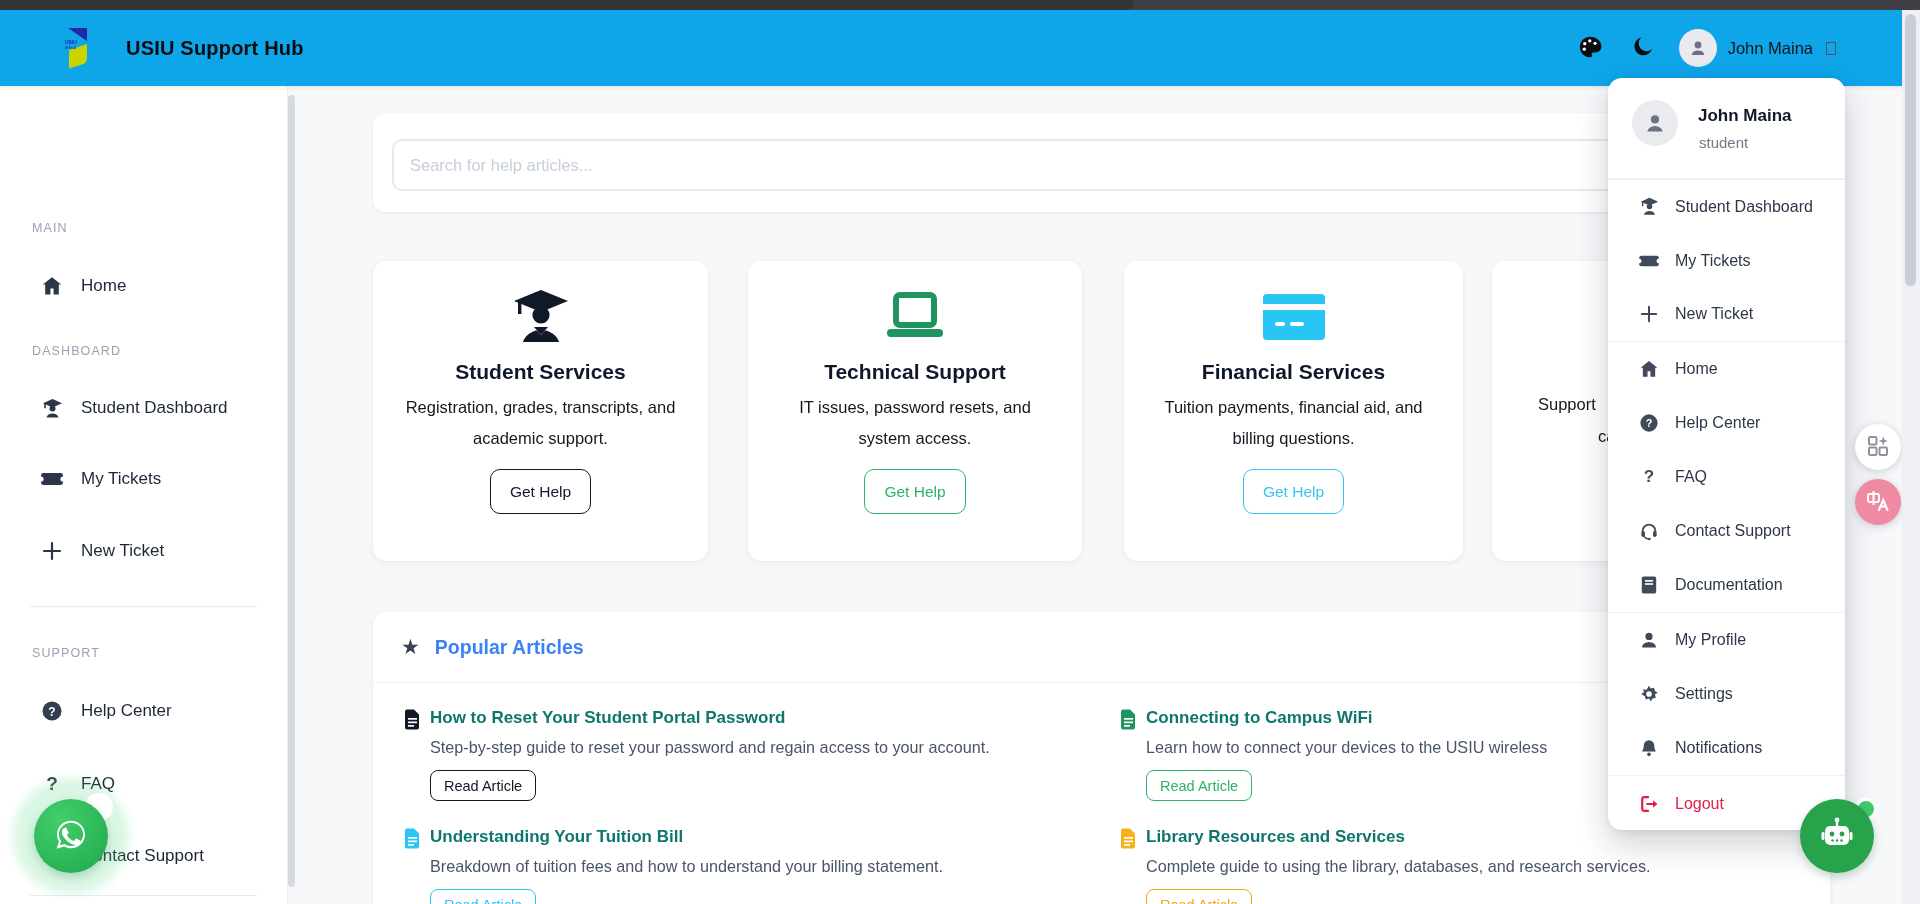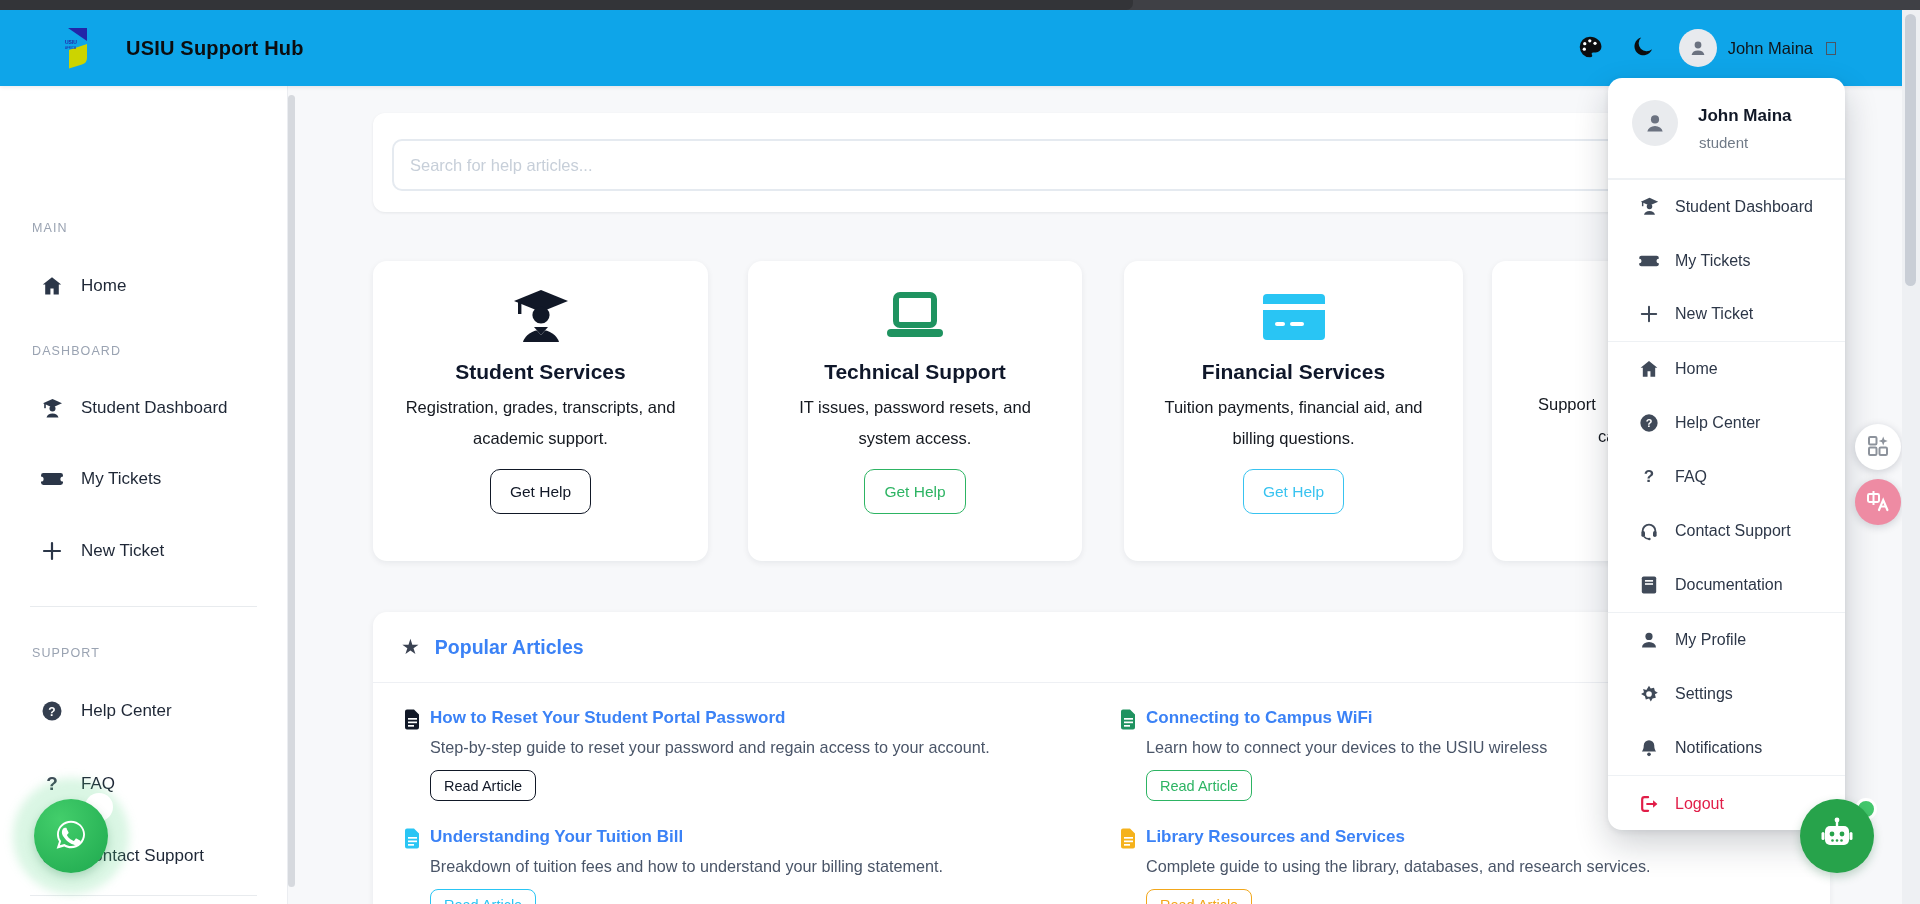--- a/index.html
+++ b/index.html
@@ -46,21 +46,21 @@
   
   .pop-card{position:absolute;left:373px;top:612px;width:1457px;height:360px;background:#fff;border-radius:14px;
     box-shadow:0 2px 6px rgba(16,24,40,.07);z-index:5;}
   .pop-head{height:70px;display:flex;align-items:center;padding-left:28px;border-bottom:1px solid #eef0f4;}
   .pop-star{font-size:21px;color:#3a4252;margin-right:15px;}
   .pop-title{font-size:19.5px;font-weight:600;color:#3b82f6;}
   .pop-body{position:relative;}
   .article{position:absolute;}
   .article .a-icon{position:absolute;left:0;top:2px;}
   .a-text{margin-left:26px;}
-  .a-title{font-size:17px;font-weight:600;color:#3b82f6;line-height:22px;}
+  .a-title{font-size:17px;font-weight:600;color:#0f766e;line-height:22px;}
   .a-desc{margin-top:7px;font-size:16.2px;color:#4a5568;line-height:22px;white-space:nowrap;}
   .read-btn{margin-top:12px;height:31px;padding:0 13px;background:#fff;border-radius:8px;font-size:14.5px;cursor:pointer;font-family:"Liberation Sans",sans-serif;}
   .rb-c1{border:1.7px solid #111827;color:#111827;}
   .rb-c2{border:1.7px solid #2db463;color:#2db463;}
   .rb-c3{border:1.7px solid #29c5f4;color:#29c5f4;}
   .rb-c4{border:1.7px solid #f2a71b;color:#f2a71b;}
   
   .user-menu{position:absolute;left:1608px;top:78px;width:237px;height:752px;background:#fff;border-radius:14px;
     box-shadow:0 14px 34px rgba(15,23,42,.20),0 2px 6px rgba(15,23,42,.08);z-index:50;box-sizing:border-box;overflow:hidden;}
   .um-head{height:100px;border-bottom:1px solid #eef1f4;position:relative;}

